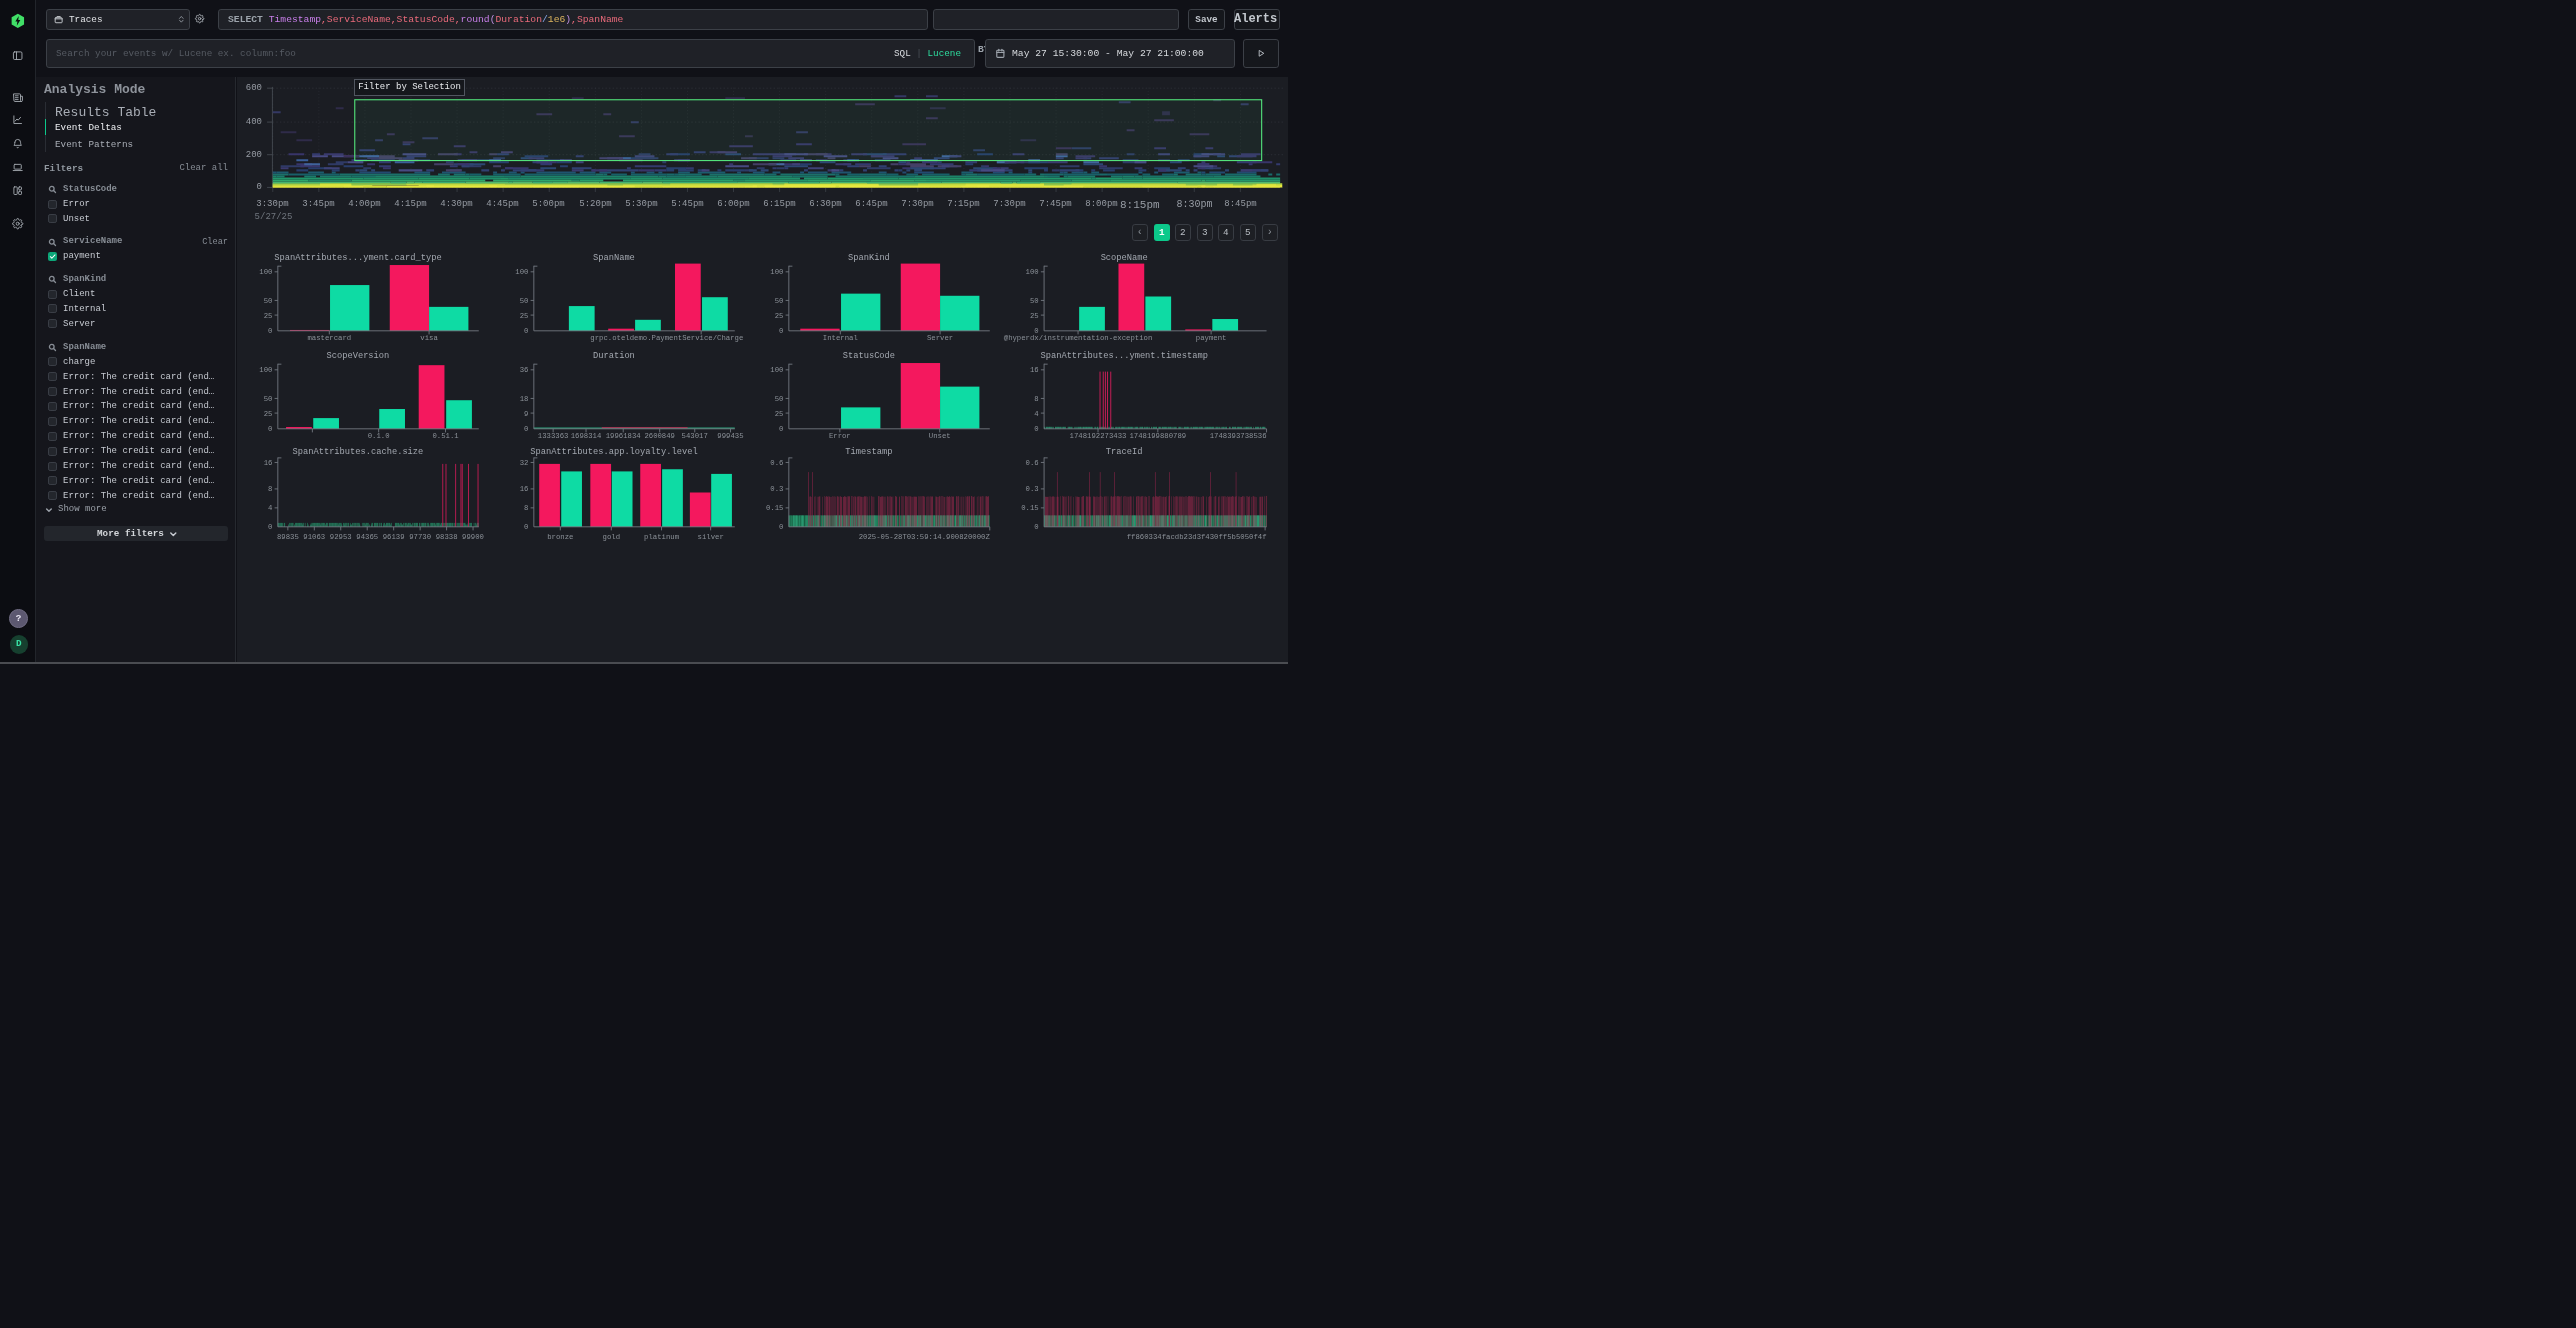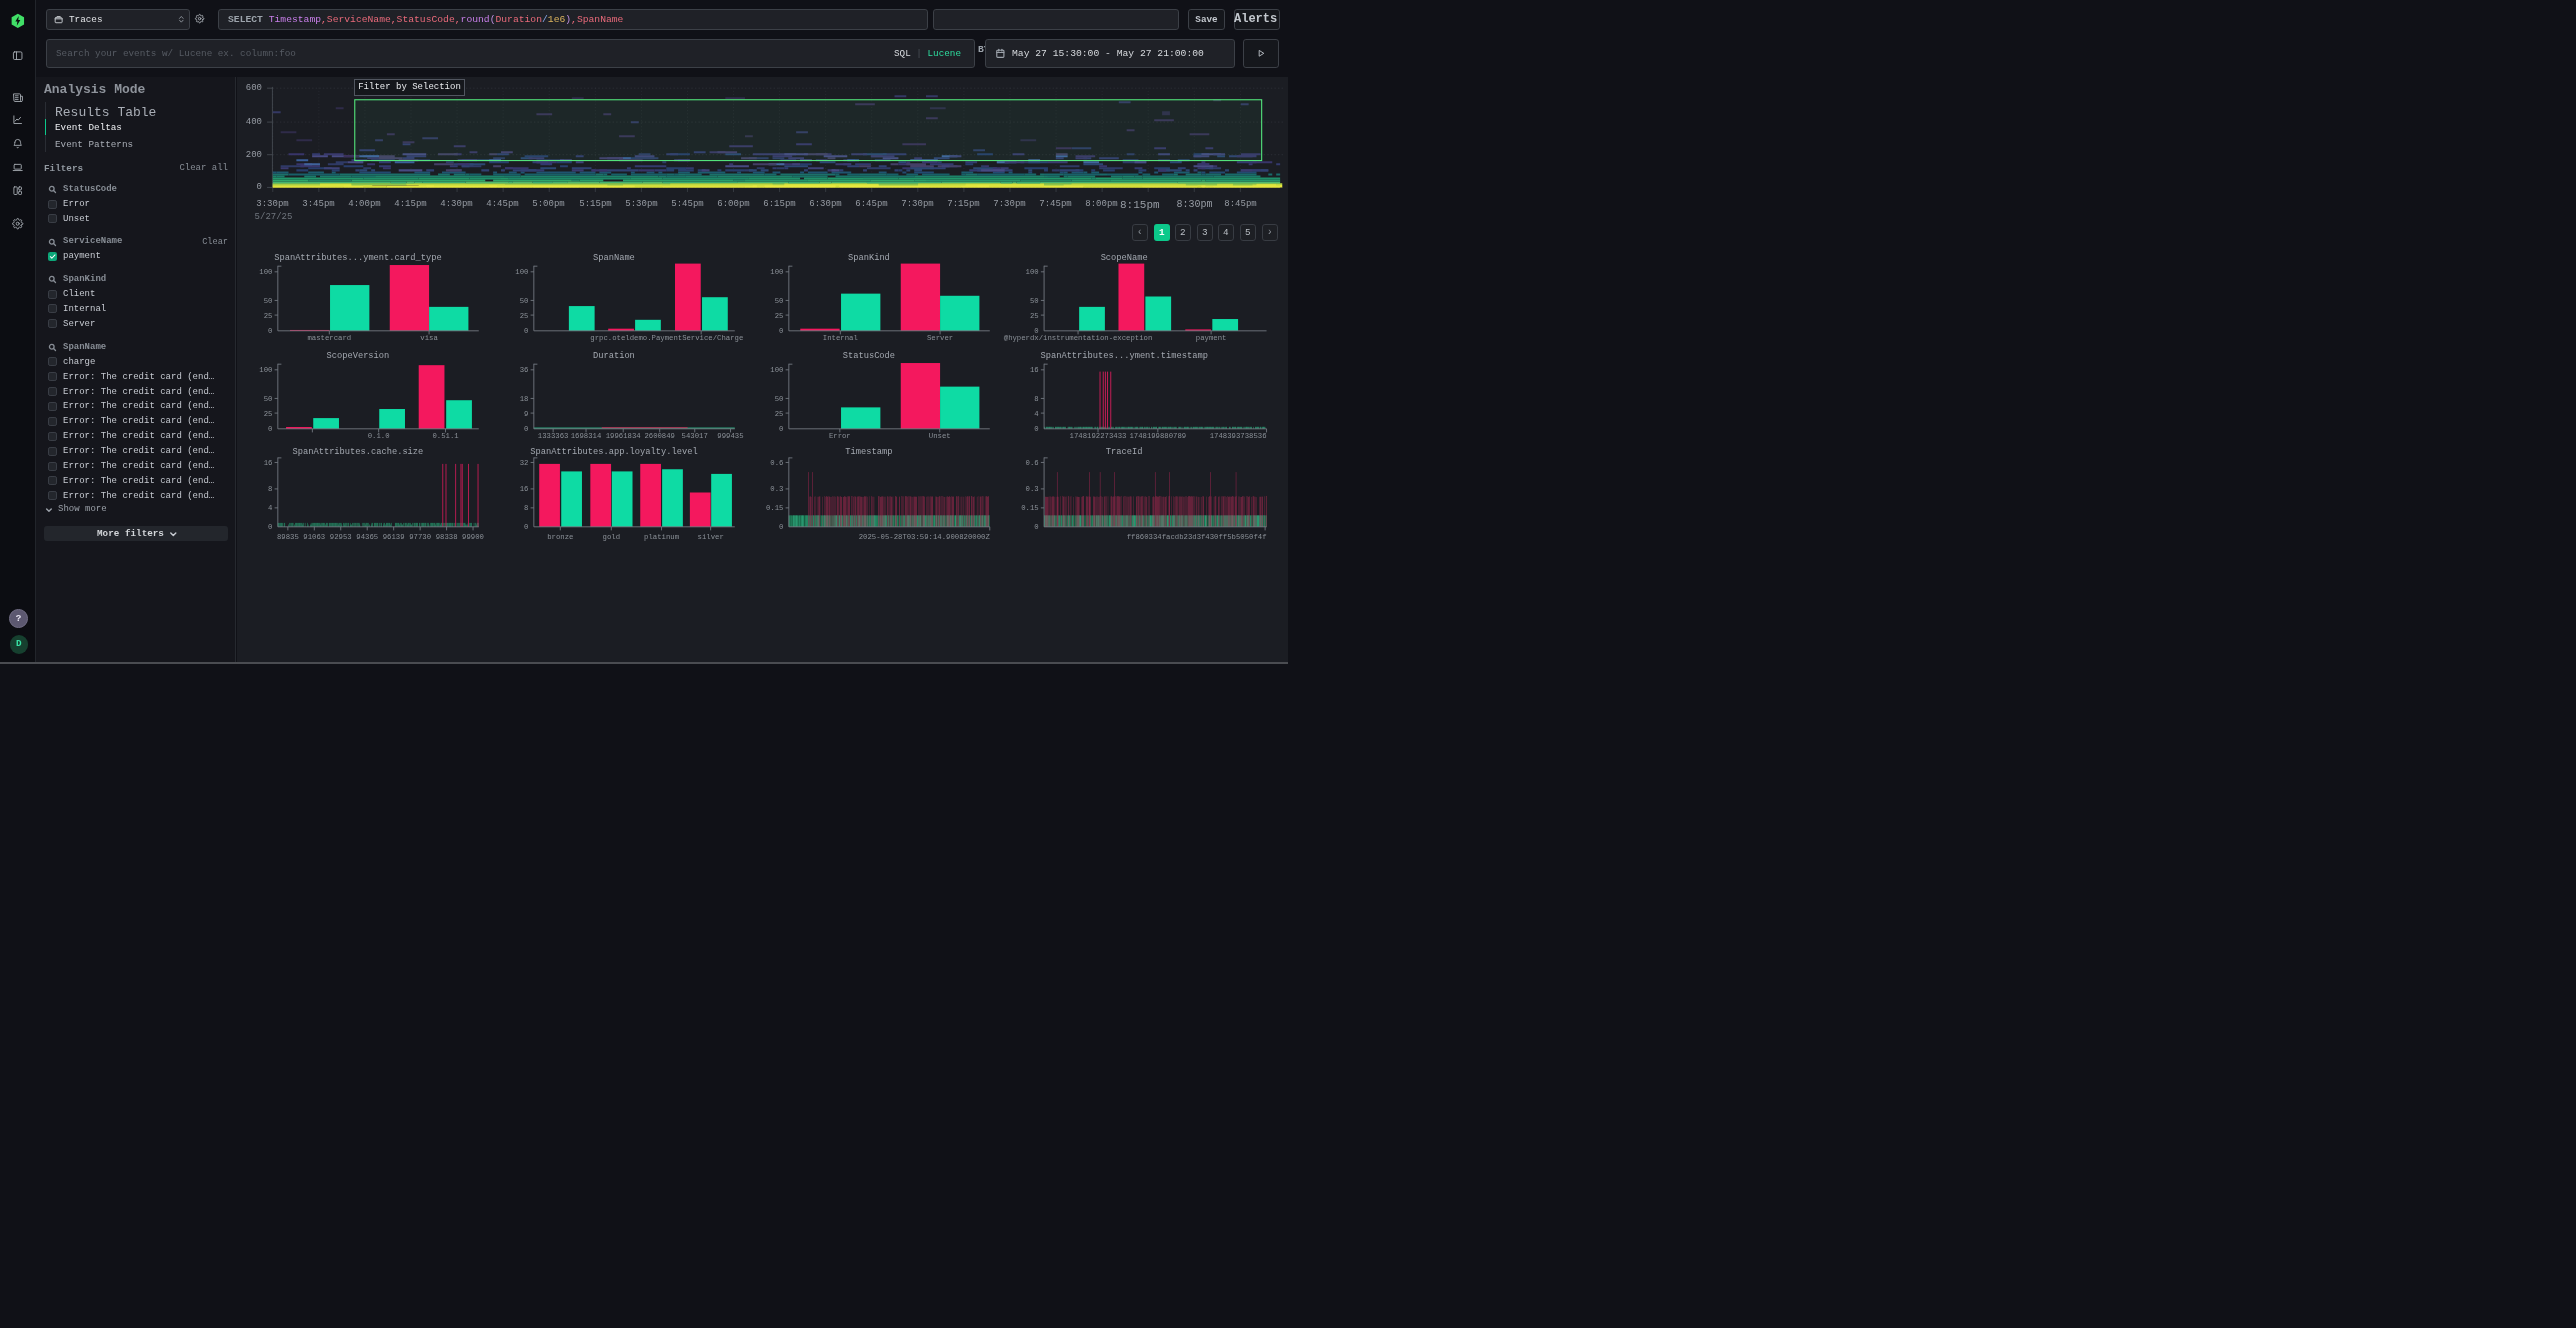--- a/index.html
+++ b/index.html
@@ -274,21 +274,21 @@
 <div class="lbl" style="left:219px;top:150px;width:43px;text-align:right;font-size:9px;color:#979CA4;">200</div>
 <div class="lbl" style="left:219px;top:117px;width:43px;text-align:right;font-size:9px;color:#979CA4;">400</div>
 <div class="lbl" style="left:219px;top:83px;width:43px;text-align:right;font-size:9px;color:#979CA4;">600</div>
 <div class="lbl" style="left:244px;top:199px;width:57px;text-align:center;font-size:9px;color:#979CA4;">3:30pm</div>
 <div class="lbl" style="left:290px;top:199px;width:57px;text-align:center;font-size:9px;color:#979CA4;">3:45pm</div>
 <div class="lbl" style="left:336px;top:199px;width:57px;text-align:center;font-size:9px;color:#979CA4;">4:00pm</div>
 <div class="lbl" style="left:382px;top:199px;width:57px;text-align:center;font-size:9px;color:#979CA4;">4:15pm</div>
 <div class="lbl" style="left:428px;top:199px;width:57px;text-align:center;font-size:9px;color:#979CA4;">4:30pm</div>
 <div class="lbl" style="left:474px;top:199px;width:57px;text-align:center;font-size:9px;color:#979CA4;">4:45pm</div>
 <div class="lbl" style="left:520px;top:199px;width:57px;text-align:center;font-size:9px;color:#979CA4;">5:00pm</div>
-<div class="lbl" style="left:567px;top:199px;width:57px;text-align:center;font-size:9px;color:#979CA4;">5:15pm</div>
+<div class="lbl" style="left:567px;top:199px;width:57px;text-align:center;font-size:9px;color:#979CA4;">5:20pm</div>
 <div class="lbl" style="left:613px;top:199px;width:57px;text-align:center;font-size:9px;color:#979CA4;">5:30pm</div>
 <div class="lbl" style="left:659px;top:199px;width:57px;text-align:center;font-size:9px;color:#979CA4;">5:45pm</div>
 <div class="lbl" style="left:705px;top:199px;width:57px;text-align:center;font-size:9px;color:#979CA4;">6:00pm</div>
 <div class="lbl" style="left:751px;top:199px;width:57px;text-align:center;font-size:9px;color:#979CA4;">6:15pm</div>
 <div class="lbl" style="left:797px;top:199px;width:57px;text-align:center;font-size:9px;color:#979CA4;">6:30pm</div>
 <div class="lbl" style="left:843px;top:199px;width:57px;text-align:center;font-size:9px;color:#979CA4;">6:45pm</div>
 <div class="lbl" style="left:889px;top:199px;width:57px;text-align:center;font-size:9px;color:#979CA4;">7:30pm</div>
 <div class="lbl" style="left:935px;top:199px;width:57px;text-align:center;font-size:9px;color:#979CA4;">7:15pm</div>
 <div class="lbl" style="left:981px;top:199px;width:57px;text-align:center;font-size:9px;color:#979CA4;">7:30pm</div>
 <div class="lbl" style="left:1027px;top:199px;width:57px;text-align:center;font-size:9px;color:#979CA4;">7:45pm</div>

